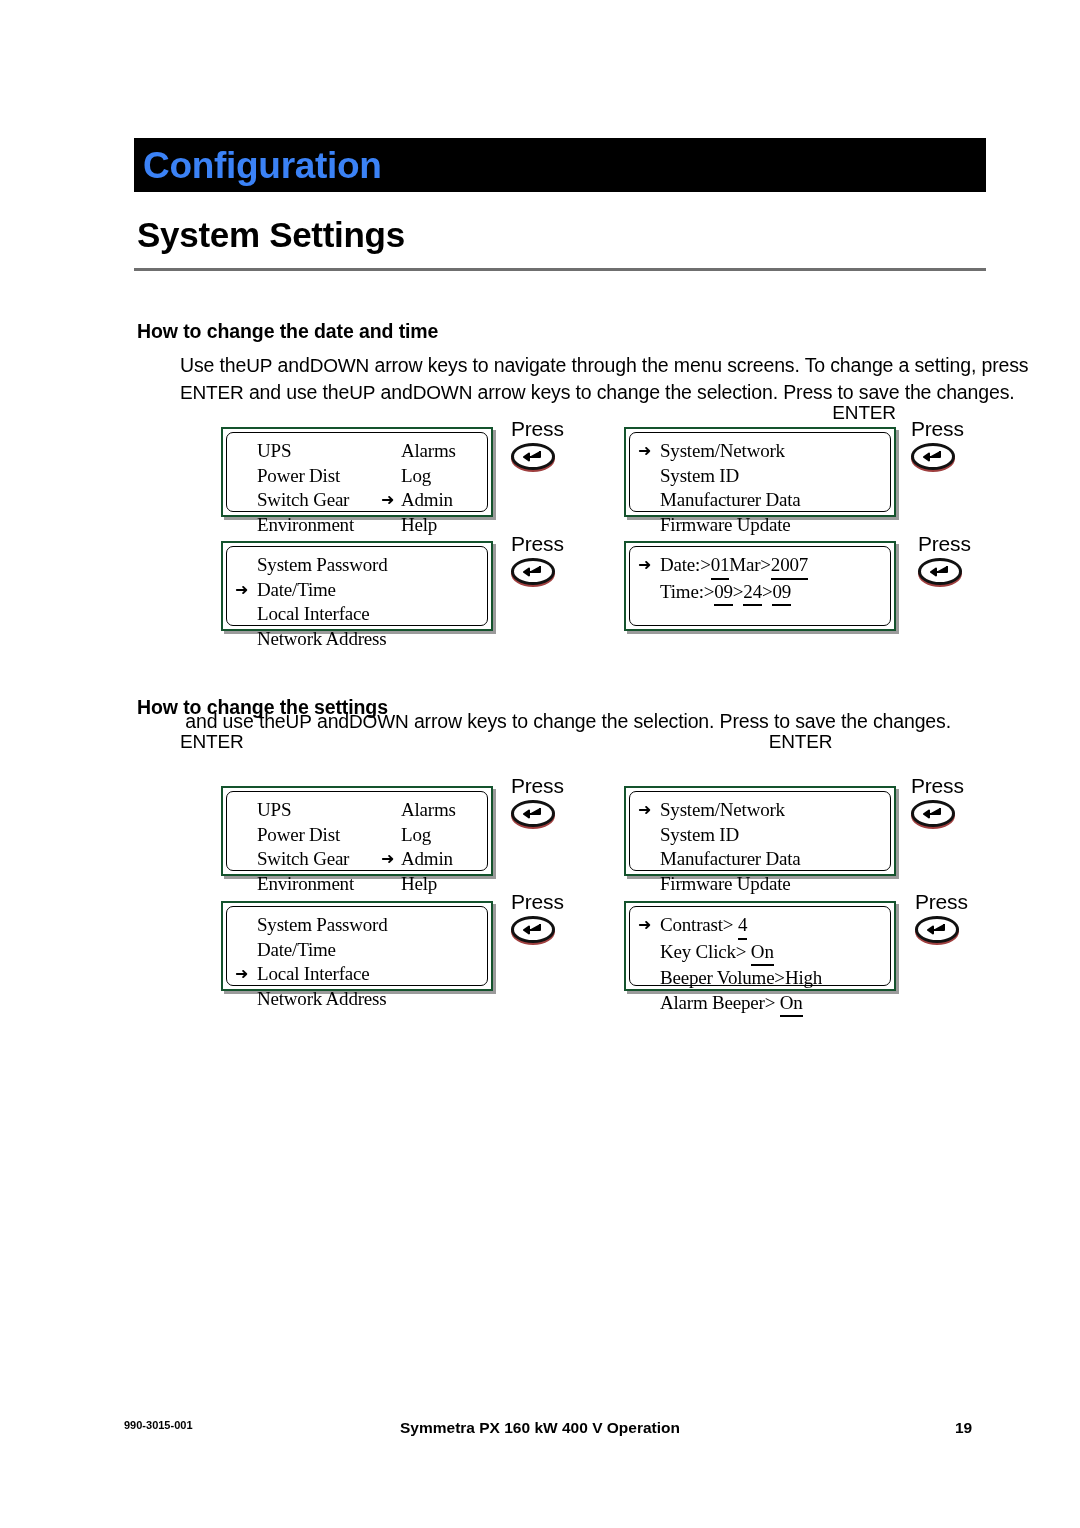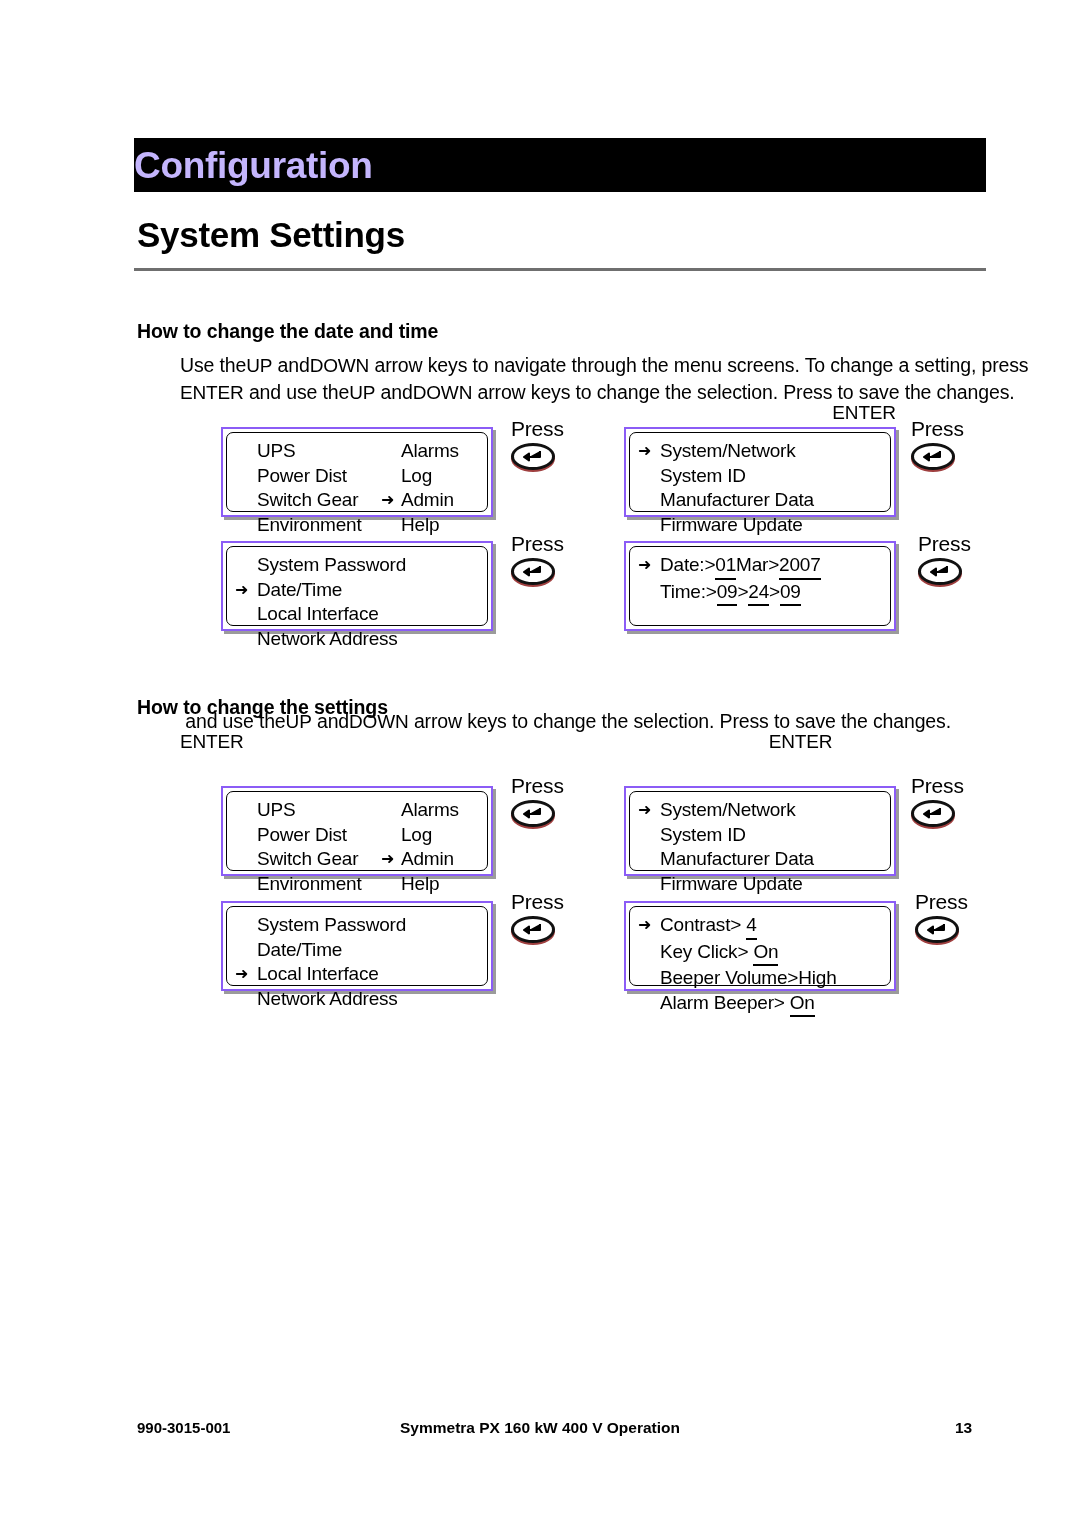--- a/index.html
+++ b/index.html
@@ -15,22 +15,22 @@
 
   .page { position:absolute; left:0; top:0; width:1080px; height:1528px; }
 
   
   .chapter-bar {
     position:absolute; left:134px; top:138px; width:852px; height:54px;
     background:#000000;
     display:flex; align-items:center;
   }
   .chapter-bar .title {
-    color:#c4b5fd; font-size:37px; font-weight:bold;
-    letter-spacing:-0.3px; padding-left:0; line-height:1;
+    color:#3b82f6; font-size:37px; font-weight:bold;
+    letter-spacing:-0.3px; padding-left:9px; line-height:1;
   }
 
   
   .section-title {
     position:absolute; left:137px; top:216px; width:860px;
     font-size:35px; font-weight:bold; letter-spacing:-0.3px; line-height:1.1;
   }
   .rule {
     position:absolute; left:134px; top:268px; width:852px; height:3px;
     background:#6f6f6f;
@@ -52,24 +52,25 @@
   #para-1 { top:352px; }
   #para-2 { top:708px; }
   .sc { font-variant:small-caps; font-size:19px; }
   
   .ovl { position:relative; display:inline-block; width:0; }
   .ovl > span { position:absolute; left:0; top:0; white-space:nowrap; }
 
   
   .lcd {
     position:absolute;
-    border:2px solid #8b5cf6;
+    border:2px solid #14532d;
     background:#ffffff;
     box-shadow: 3px 3px 0 0 #9b9b9b;
     padding:3px;
+    font-family:Liberation Serif, serif;
   }
   .lcd-inner {
     width:100%; height:100%;
     border:1.5px solid #000000;
     border-radius:7px;
     background:#ffffff;
     padding:6px 8px 0 8px;
     position:relative;
   }
   .lcd-row {
@@ -101,21 +102,21 @@
     width:44px; height:27px;
     border:3px solid #111111;
     border-radius:50%;
     display:flex; align-items:center; justify-content:center;
     background:#ffffff;
     box-shadow:0 2px 0 0 #a04040;
   }
 
   
   .footer { position:absolute; top:1419px; left:0; width:1080px; height:26px; }
-  .footer .f-left   { position:absolute; left:137px;  font-size:15px; font-weight:bold; }
+  .footer .f-left   { position:absolute; left:124px;  font-size:11px; font-weight:bold; }
   .footer .f-center { position:absolute; left:0; width:1080px; text-align:center;
                       font-size:15.5px; font-weight:bold; }
   .footer .f-right  { position:absolute; left:955px; font-size:15.5px; font-weight:bold; }
 </style>
 </head>
 <body>
 
 <div class="page">
 
   <div class="chapter-bar">
@@ -279,16 +280,16 @@
     <div class="enter-key">
       <svg width="20" height="13" viewBox="0 0 20 13">
         <path d="M17 1 L17 7 L6 7 L6 3.5 L1 7 L6 10.5 L6 7" fill="#000" stroke="#000" stroke-width="2" stroke-linejoin="round"></path>
       </svg>
     </div>
   </div>
 
   <div class="footer">
     <div class="f-left">990-3015-001</div>
     <div class="f-center">Symmetra PX 160 kW 400 V Operation</div>
-    <div class="f-right">13</div>
+    <div class="f-right">19</div>
   </div>
 
 </div>
 
 </body></html>

